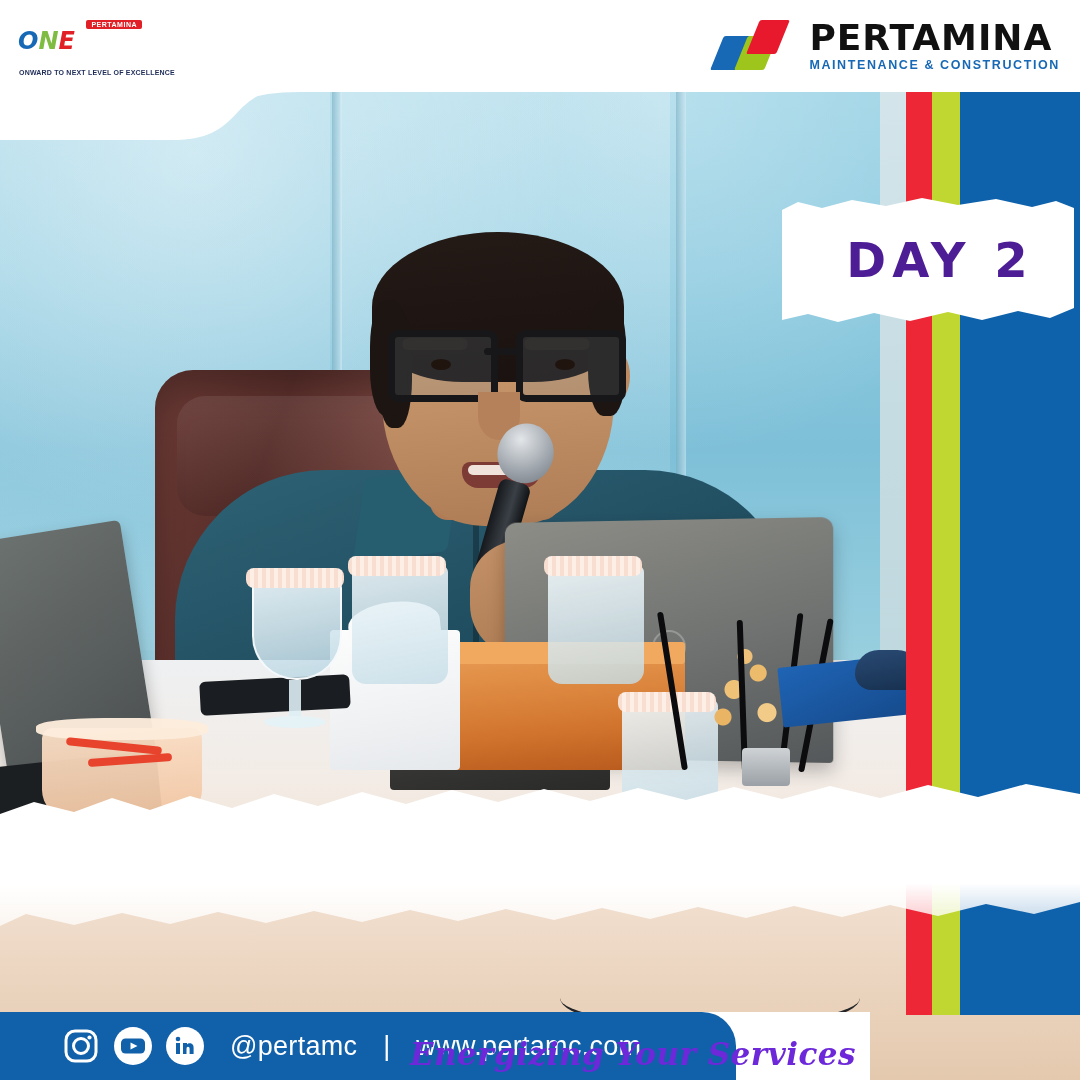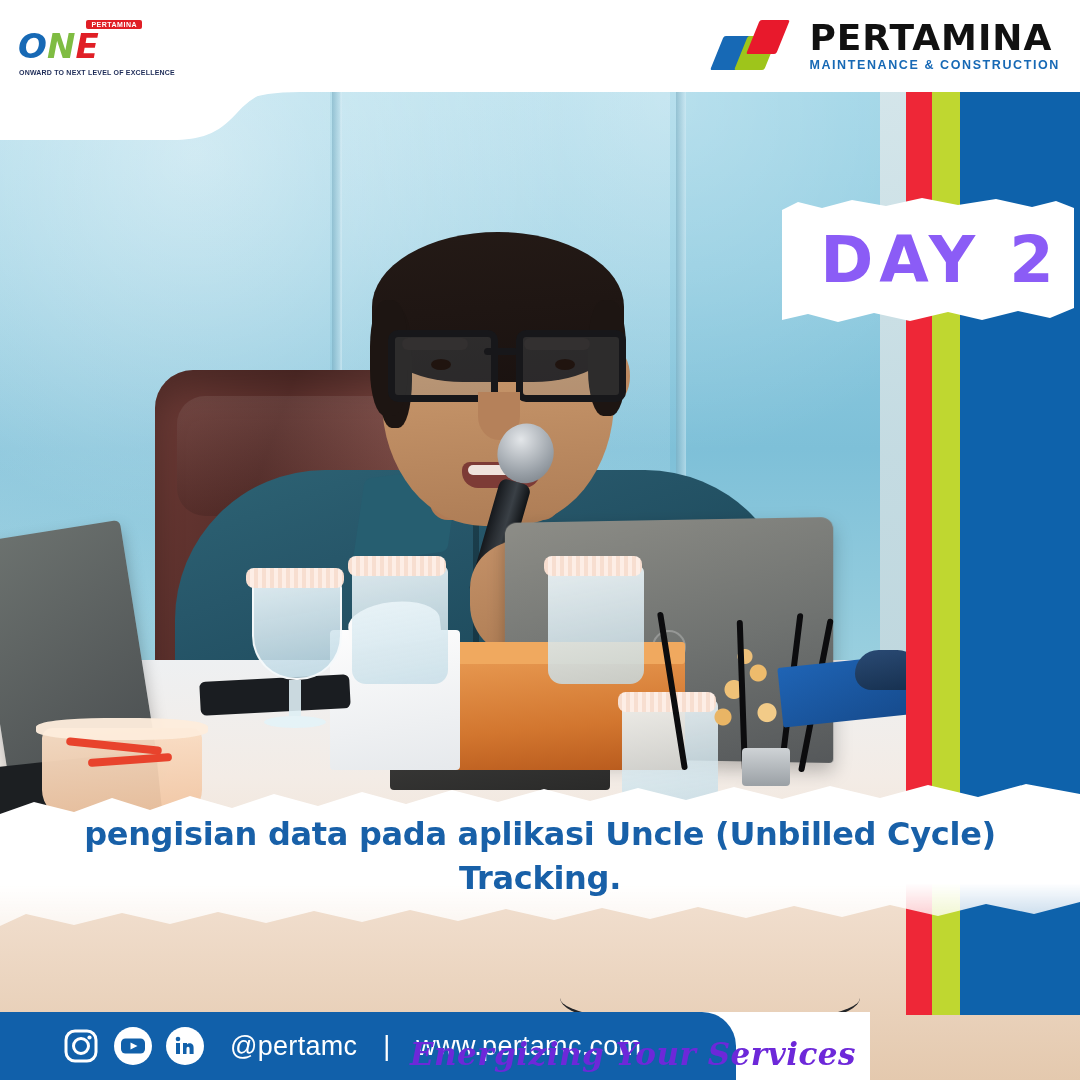--- a/index.html
+++ b/index.html
@@ -106,39 +106,39 @@
   .header-shape{position:absolute;left:0;top:0;width:1080px;height:160px;}
   .hdr-logos{position:absolute;left:0;top:0;width:320px;height:60px;display:flex;align-items:center;gap:18px;padding:18px 0 0 18px;}
 
   .akhlak{font-weight:900;font-size:38px;letter-spacing:-1px;line-height:1;font-family:"DejaVu Sans",sans-serif;}
   .akhlak .a1{color:#1d2b57;}
   .akhlak .a2{color:#13b3ab;}
 
   .onelogo{position:relative;width:124px;height:56px;}
   .one-pert{position:absolute;right:0;top:0;background:#e01f26;color:#fff;font-size:7px;font-weight:700;
             letter-spacing:.5px;padding:1px 5px;border-radius:2px;font-family:"Liberation Sans",sans-serif;}
-  .one-word{position:absolute;left:0;top:9px;font-size:34px;font-weight:900;font-style:italic;line-height:1;
+  .one-word{position:absolute;left:0;top:9px;font-size:24px;font-weight:900;font-style:italic;line-height:1;
             font-family:"DejaVu Sans",sans-serif;}
   .one-o{color:#1769b5;}.one-n{color:#7fbc42;}.one-e{color:#e01f26;}
   .one-tag{position:absolute;left:1px;bottom:0;font-size:7px;font-weight:700;color:#1d2b57;letter-spacing:.2px;white-space:nowrap;}
 
   .pert-logo{position:absolute;right:20px;top:20px;display:flex;align-items:center;gap:14px;}
   .pert-mark{position:relative;width:78px;height:52px;}
   .pm{position:absolute;width:30px;height:34px;transform:skewX(-22deg);border-radius:2px;}
   .pert-txt .pname{font-size:36px;font-weight:900;letter-spacing:1px;color:#111;line-height:1;font-family:"DejaVu Sans",sans-serif;}
   .pert-txt .psub{font-size:12.5px;font-weight:700;letter-spacing:1.6px;color:#1769b5;margin-top:2px;}
 
   
   .stripes{position:absolute;top:0;right:0;bottom:65px;display:flex;}
   .st{height:100%;}
 
   
   .day-badge{position:absolute;left:782px;top:196px;width:292px;height:128px;}
   .day-text{position:absolute;inset:0;display:flex;align-items:center;justify-content:center;
-            font-size:64px;font-weight:900;color:#8b5cf6;letter-spacing:6px;font-family:"DejaVu Sans",sans-serif;
+            font-size:48px;font-weight:900;color:#4c1d95;letter-spacing:6px;font-family:"DejaVu Sans",sans-serif;
             text-shadow:1px 0 0 rgba(255,255,255,.4);margin-left:24px;}
 
   
   .caption-band{position:absolute;left:0;top:784px;width:1080px;height:148px;}
   .cap-text{position:absolute;left:0;right:0;top:28px;text-align:center;color:#1860a8;
             font-size:32px;font-weight:800;line-height:1.38;letter-spacing:-.3px;font-family:"DejaVu Sans",sans-serif;}
 
   
   .footer{position:absolute;left:0;bottom:0;width:870px;height:68px;background:#ffffff;}
   .foot-bar{position:absolute;left:0;bottom:0;width:736px;height:68px;background:#1160aa;border-radius:0 34px 0 0;}
@@ -294,21 +294,20 @@
         </linearGradient>
       </defs>
       <path d="M0,30 L34,18 L74,28 L112,14 L150,26 L190,12 L232,24 L274,10 L318,22 L362,8
                L406,20 L452,6 L498,18 L544,5 L590,17 L638,4 L686,16 L734,3 L782,15 L830,2
                L880,14 L928,1 L978,13 L1026,0 L1080,10
                L1080,118 L1034,130 L986,120 L938,132 L890,121 L842,133 L794,122 L746,134
                L698,123 L650,135 L602,124 L554,136 L506,125 L458,137 L410,126 L362,138
                L314,127 L266,139 L218,128 L170,140 L122,129 L74,141 L26,130 L0,142 Z" fill="url(#capfade)"></path>
     </svg>
     <div class="cap-text">
-      <div>pengisian data pada aplikasi Uncle (Unbilled Cycle) Tracking.</div>
     </div>
   </div>
 
   <div class="footer">
     <div class="foot-bar"></div>
     <div class="foot-inner">
 
       <div class="sico">
         <svg width="36" height="36" viewBox="0 0 36 36" aria-hidden="true">
           <rect x="3" y="3" width="30" height="30" rx="9" fill="none" stroke="#fff" stroke-width="3"></rect>

